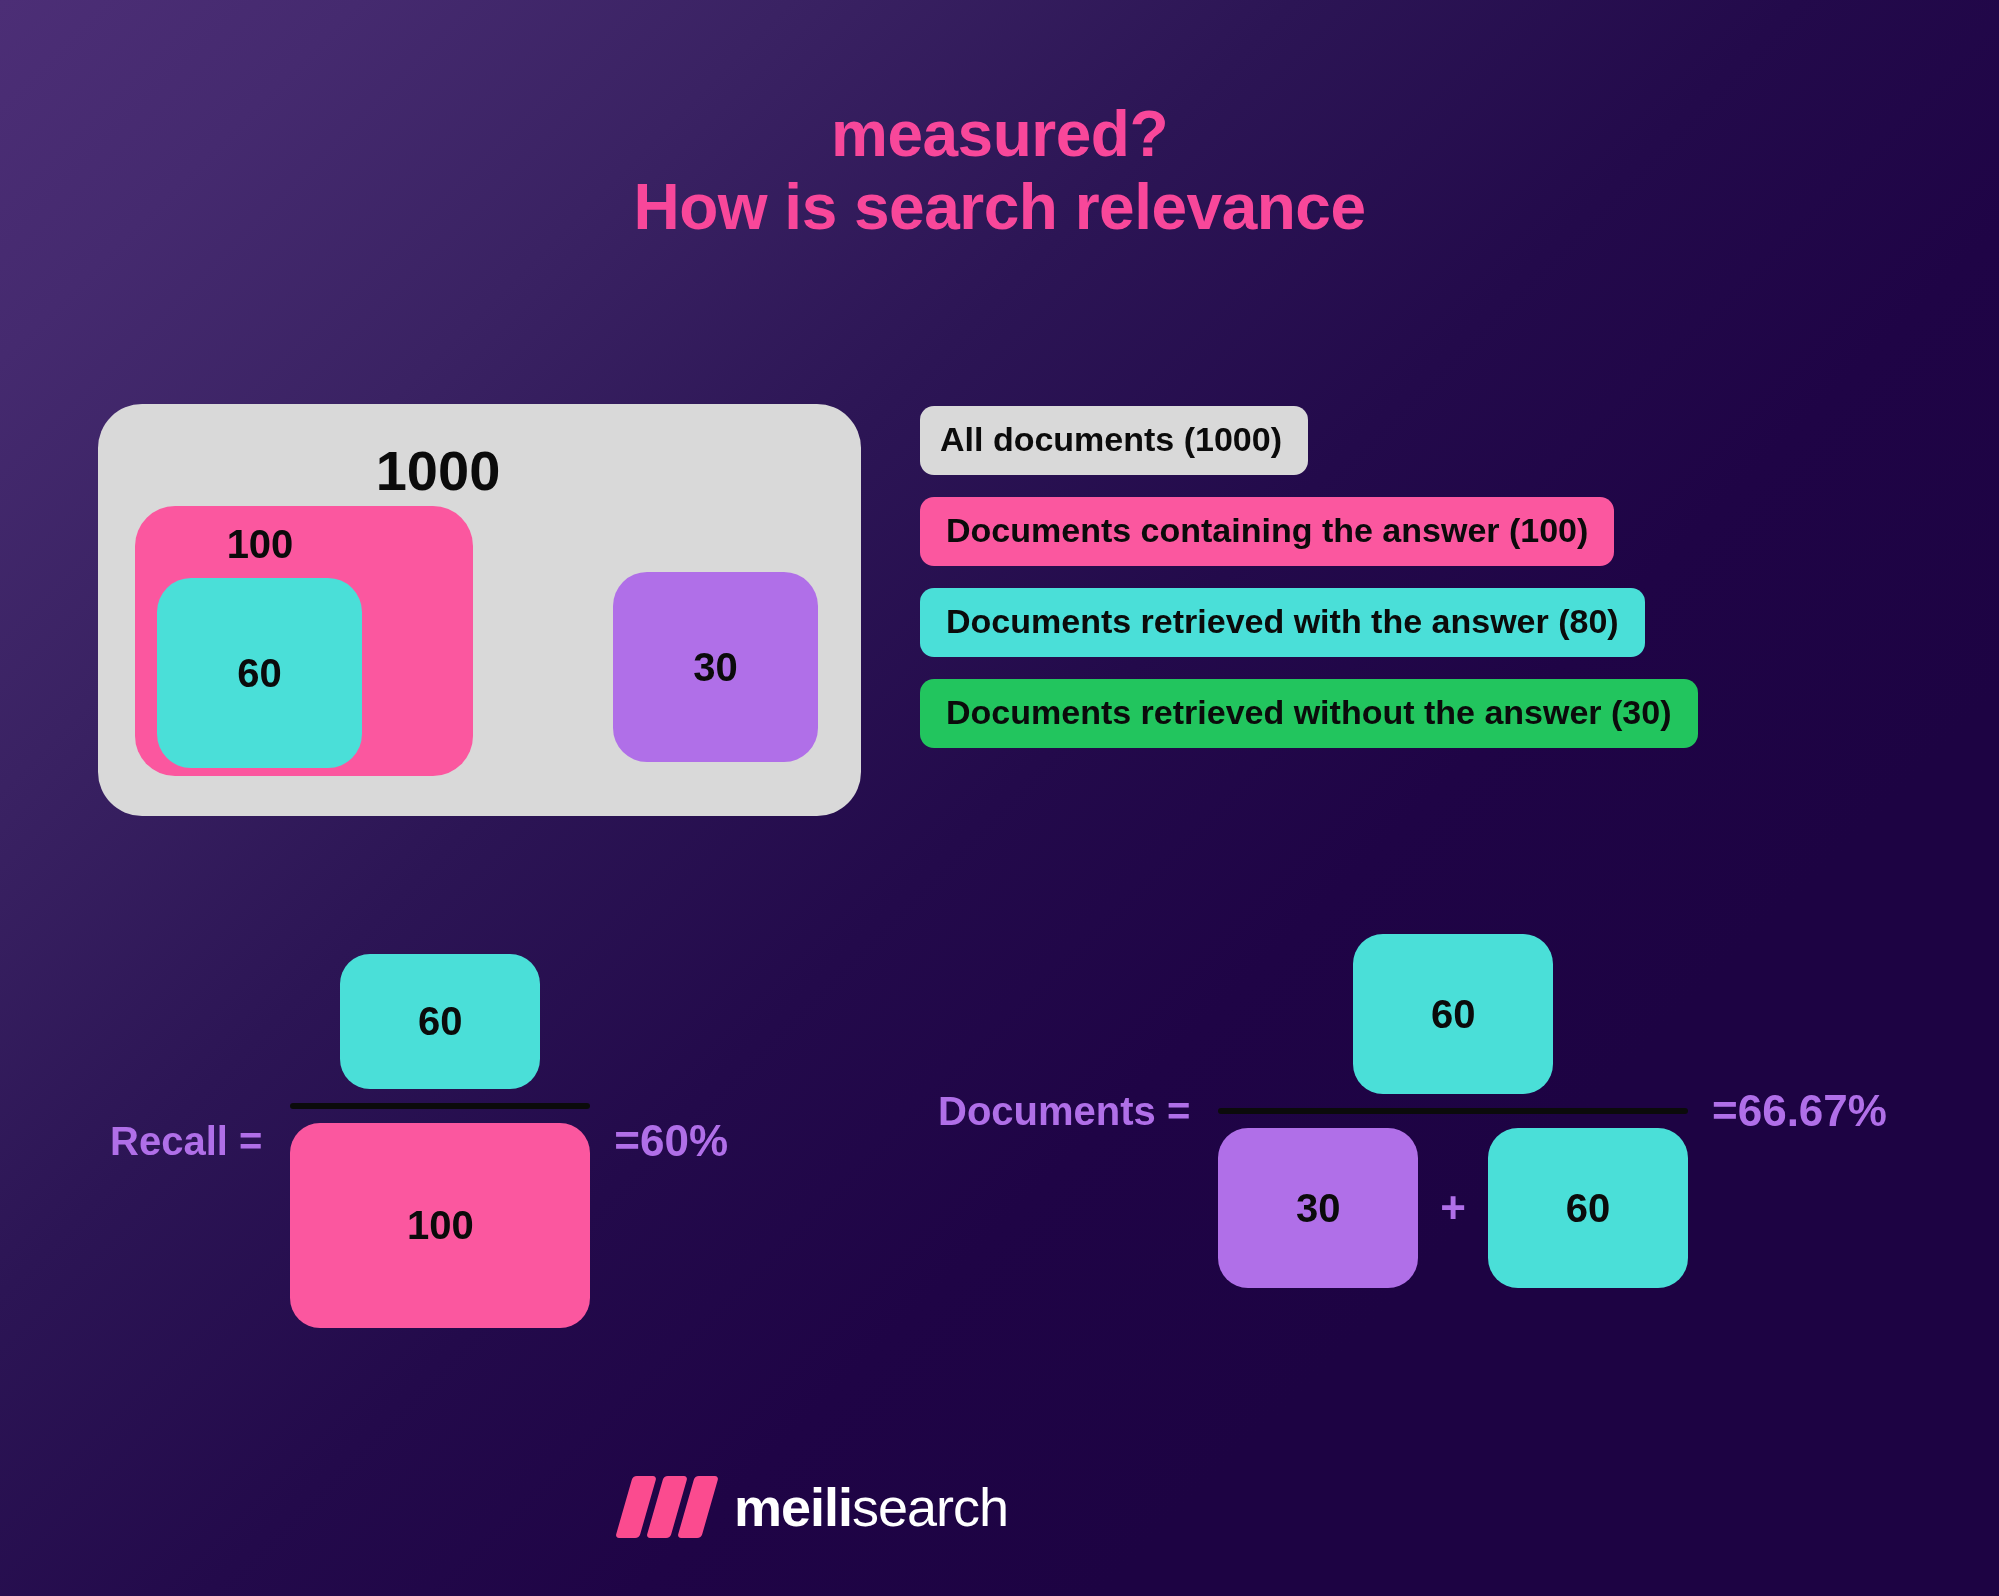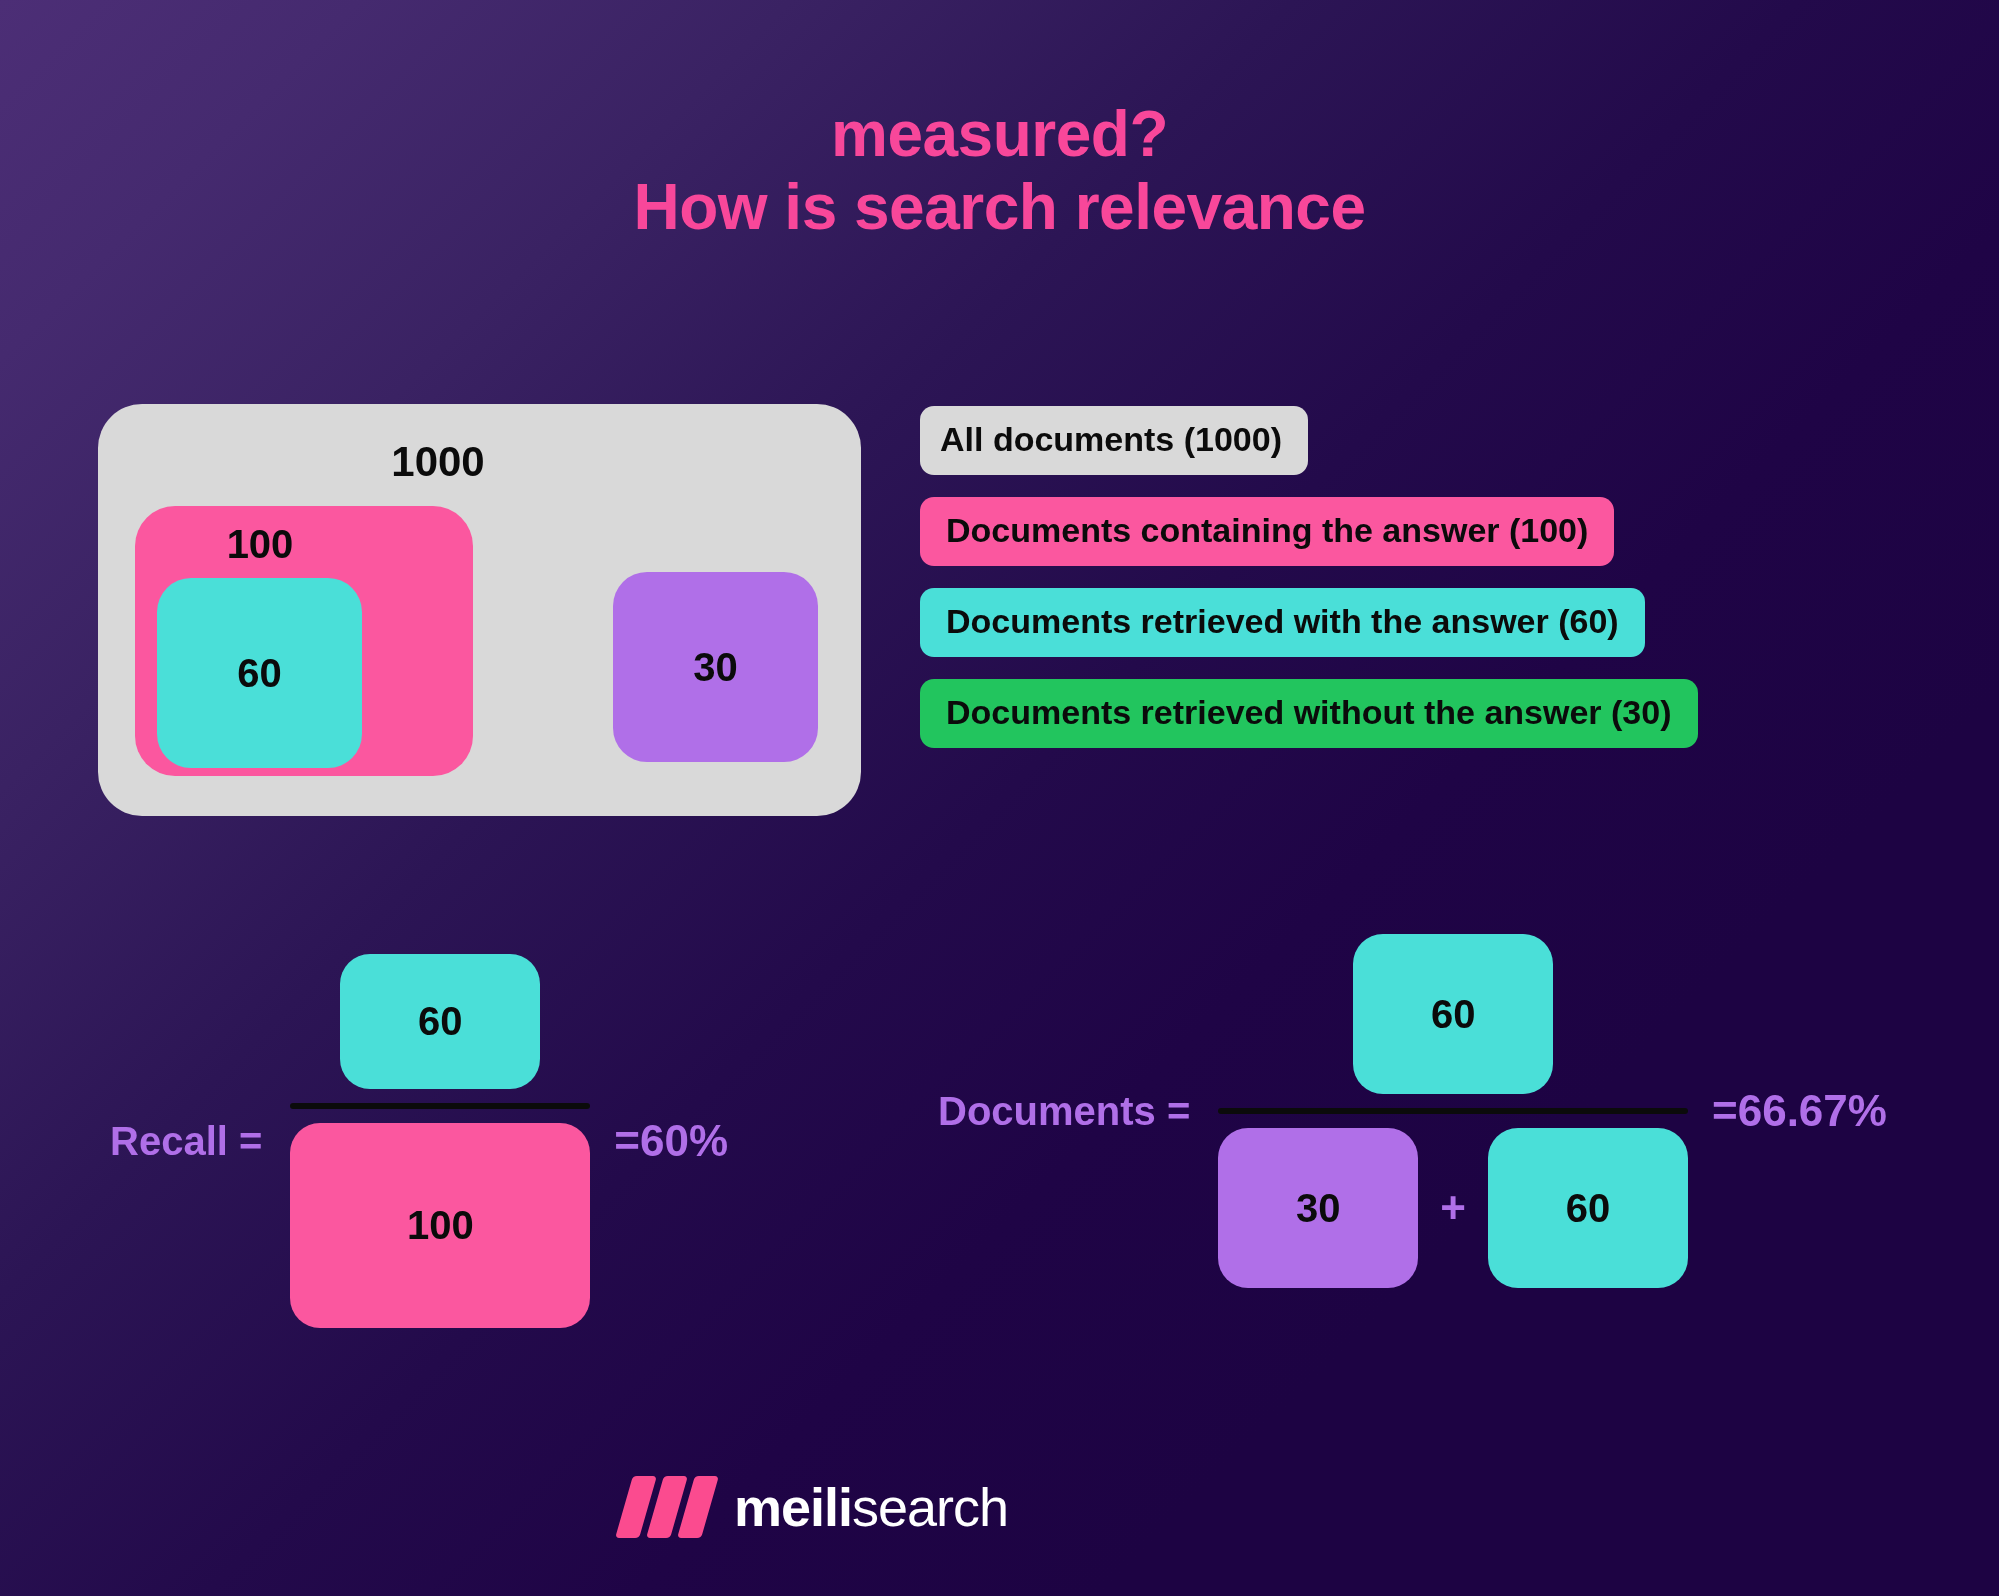--- a/index.html
+++ b/index.html
@@ -63,21 +63,21 @@
     height: 412px;
     background: #d9d9d9;
     border-radius: 44px;
   }
   #venn-total-label {
     position: absolute;
     top: 34px;
     left: 0;
     width: 680px;
     text-align: center;
-    font-size: 42px;
+    font-size: 56px;
     font-weight: bold;
     color: #0b0b0b;
   }
   #venn-pink-box {
     position: absolute;
     left: 37px;
     top: 102px;
     width: 338px;
     height: 270px;
     background: #fb579f;
@@ -261,21 +261,21 @@
         <div id="venn-teal-label">60</div>
       </div>
     </div>
 
     <div id="venn-purple-box">30</div>
   </div>
 
   <div id="legend">
     <div class="legend-item" style="background:#d9d9d9;padding-left:20px;">All documents (1000)</div>
     <div class="legend-item" style="background:#fb579f;">Documents containing the answer (100)</div>
-    <div class="legend-item" style="background:#4adfd8;">Documents retrieved with the answer (60)</div>
+    <div class="legend-item" style="background:#4adfd8;">Documents retrieved with the answer (80)</div>
     <div class="legend-item" style="background:#22c55e;">Documents retrieved without the answer (30)</div>
   </div>
 
   <div class="formula" id="formula-recall">
     <div class="formula-label">Recall =</div>
     <div class="fraction">
       <div class="frac-top">
         <div class="num-box box-recall-num" style="background:#4adfd8;">60</div>
       </div>
       <div class="frac-bar"></div>

